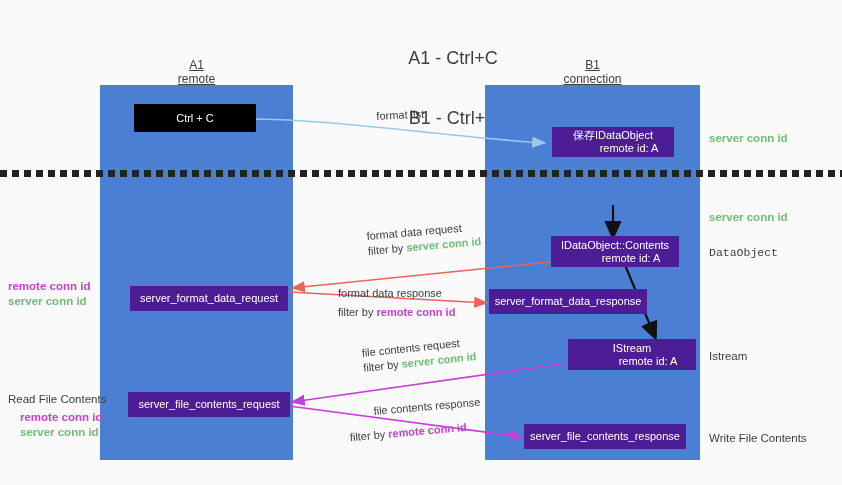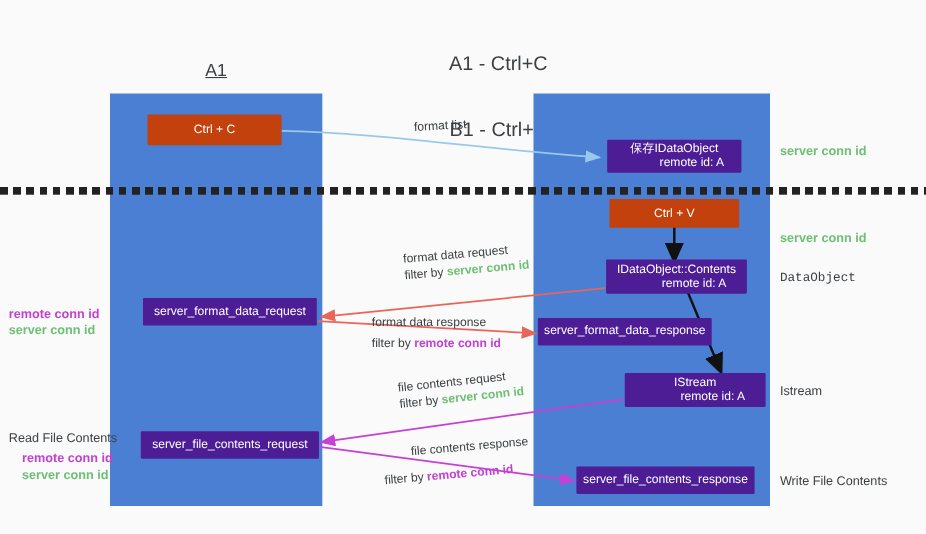--- a/index.html
+++ b/index.html
@@ -31,21 +31,21 @@
     line-height: 20px;
     color: #3c4043;
     white-space: pre;
     padding-left: 32px;
   }
   #title div { white-space: pre; }
 
   
   .col-head {
     text-align: center;
-    font-size: 16px;
+    font-size: 12px;
     line-height: 14px;
     color: #3c4043;
     text-decoration: underline;
   }
   .col-head .ch-name { display:block; }
   .col-head .ch-sub { display:block; }
 
   
   .lane {
     background: #4a7fd4;
@@ -68,21 +68,21 @@
     display: flex;
     flex-direction: column;
     align-items: center;
     justify-content: center;
     color: #ffffff;
     font-size: 11px;
     line-height: 13px;
     text-align: center;
     border-radius: 1px;
   }
-  .box.green { background: #c2410c; }
+  .box.green { background: #000000; }
   .box.orange { background: #4c1d95; }
   .box .l2 { font-size: 11px; padding-left: 32px; }
 
   
   .side-label {
     font-size: 11.5px;
     line-height: 15px;
     color: #3c4043;
     white-space: nowrap;
   }
@@ -114,20 +114,25 @@
 
 <div id="stage">
 
   <div id="title" class="abs">
     <div>A1 - Ctrl+C</div>
     <div>B1 - Ctrl+V</div>
   </div>
 
   <div class="abs col-head" style="left:100px; top:58px; width:193px;">
     <span class="ch-name">A1</span>
+    <span class="ch-sub">remote</span>
+  </div>
+  <div class="abs col-head" style="left:485px; top:58px; width:215px;">
+    <span class="ch-name">B1</span>
+    <span class="ch-sub">connection</span>
   </div>
 
   <div id="lane-a1" class="abs lane"></div>
   <div id="lane-b1" class="abs lane"></div>
 
   <svg id="arrows" class="abs" viewBox="0 0 842 485">
     <defs>
       <marker id="ah-blue" markerWidth="9" markerHeight="7" refX="8" refY="3.5" orient="auto">
         <polygon points="0 0, 9 3.5, 0 7" fill="#9ac8ea"></polygon>
       </marker>
@@ -159,30 +164,27 @@
 
   <div class="abs box green" style="left:134px; top:104px; width:122px; height:28px;">
     <span>Ctrl + C</span>
   </div>
 
   <div class="abs box orange" style="left:552px; top:127px; width:122px; height:30px;">
     <span>保存IDataObject</span>
     <span class="l2">remote id: A</span>
   </div>
 
-  <div class="abs box green" style="left:554px; top:181px; width:118px; height:26px;">
-    <span>Ctrl + V</span>
-  </div>
 
   <div class="abs box orange" style="left:551px; top:236px; width:128px; height:31px;">
     <span>IDataObject::Contents</span>
     <span class="l2">remote id: A</span>
   </div>
 
-  <div class="abs box orange" style="left:130px; top:271px; width:158px; height:25px;">
+  <div class="abs box orange" style="left:130px; top:286px; width:158px; height:25px;">
     <span>server_format_data_request</span>
   </div>
 
   <div class="abs box orange" style="left:489px; top:289px; width:158px; height:25px;">
     <span>server_format_data_response</span>
   </div>
 
   <div class="abs box orange" style="left:568px; top:339px; width:128px; height:31px;">
     <span>IStream</span>
     <span class="l2">remote id: A</span>

